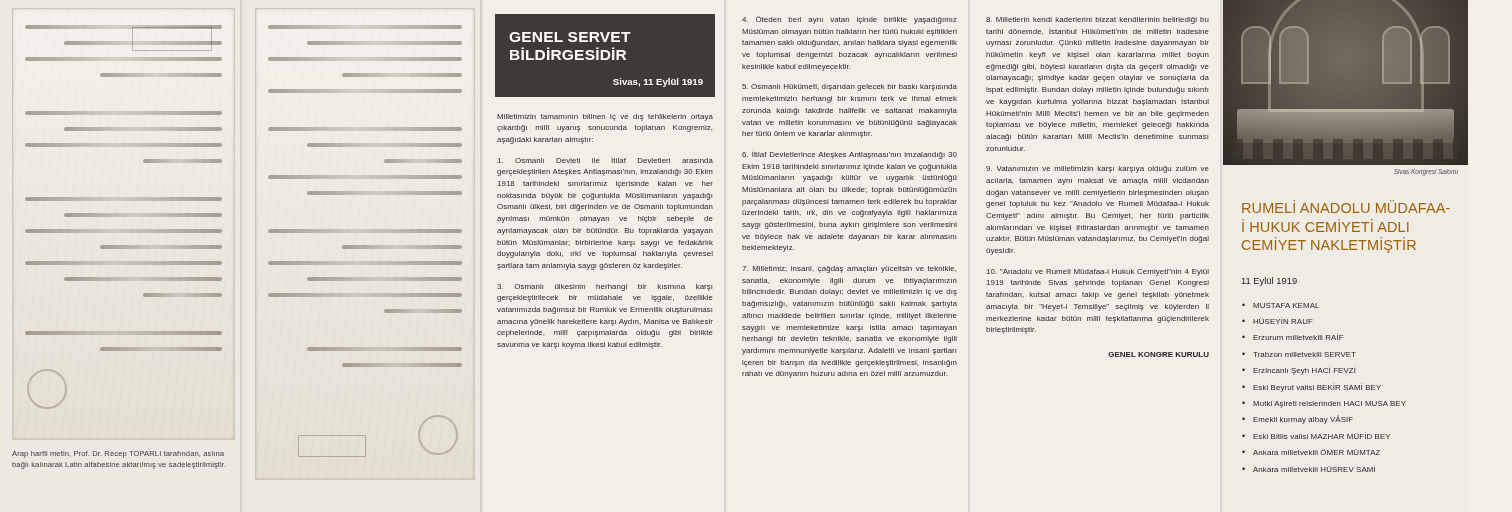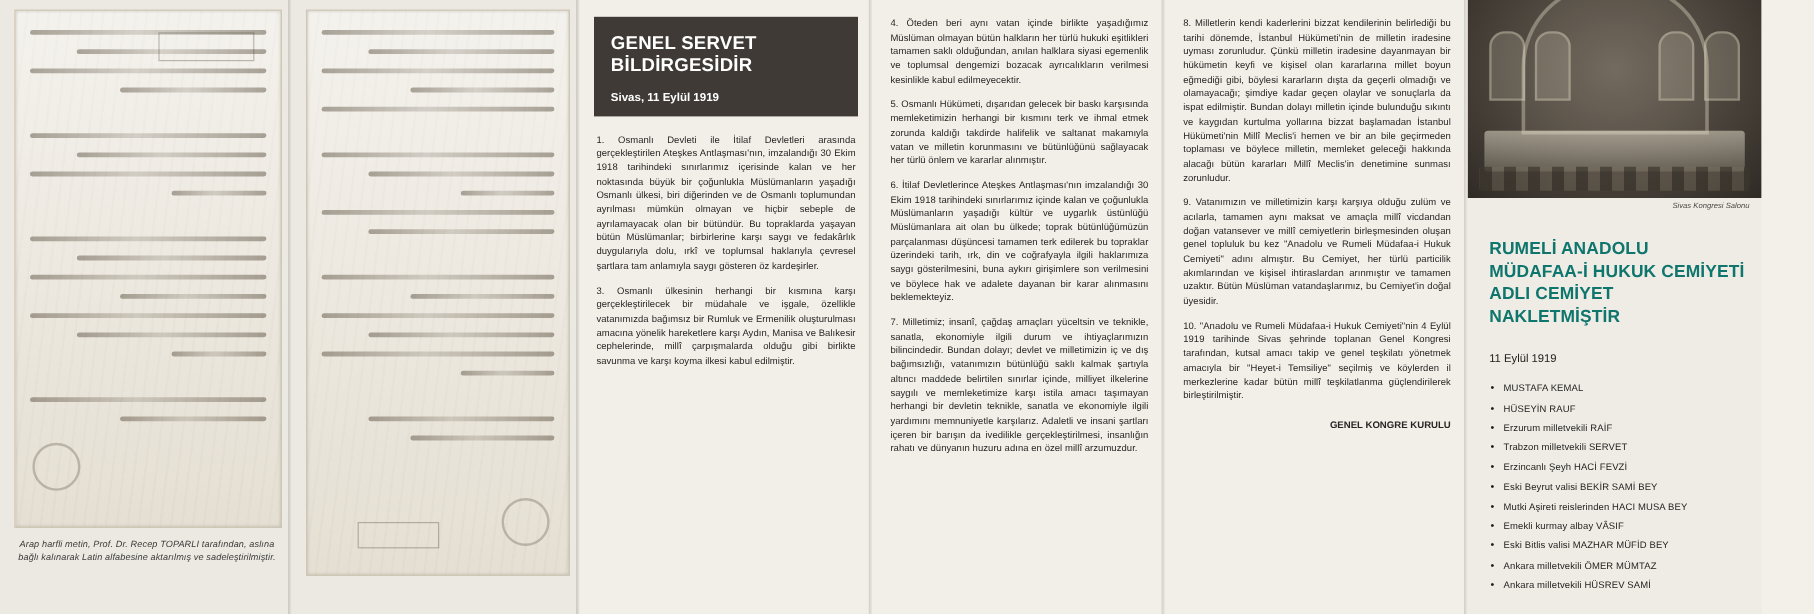--- a/index.html
+++ b/index.html
@@ -92,26 +92,24 @@
   .ms-box {
     position: absolute;
     border: 1px solid rgba(70,60,45,0.55);
     opacity: .6;
   }
   .ms-box.top { right: 22px; top: 18px; width: 78px; height: 22px; }
   .ms-box.bot { left: 42px; bottom: 22px; width: 66px; height: 20px; }
 
   .ms-caption {
     margin-top: 8px;
-    font-style: italic;
     font-size: 7.6px;
     line-height: 1.45;
     color: #3a3a38;
     letter-spacing: .1px;
-    text-align: center;
   }
 
   
   .p3 {
     width: 244px;
     background: #f2efe9;
     padding: 14px 14px 10px 14px;
   }
   .title-block {
     background: #3f3a36;
@@ -121,20 +119,21 @@
   }
   .title-block h1 {
     margin: 0;
     font-size: 15.5px;
     letter-spacing: .2px;
     font-weight: bold;
     line-height: 1.15;
   }
   .title-block .subtitle {
     margin-top: 12px;
+    text-align: right;
     font-size: 9.6px;
     font-weight: bold;
   }
 
   .body-text {
     font-size: 7.9px;
     line-height: 1.48;
     text-align: justify;
     color: #262523;
     letter-spacing: .05px;
@@ -217,23 +216,23 @@
     font-size: 6.4px;
     font-style: italic;
     color: #4a4a46;
     padding: 3px 10px 0 0;
   }
 
   .p7-inner { padding: 10px 14px 10px 18px; }
   .p7 h2 {
     margin: 14px 0 0 0;
     font-size: 14.5px;
-    font-weight: bold;
+    font-weight: normal;
     line-height: 1.28;
-    color: #0f766e;
+    color: #a16207;
     letter-spacing: .1px;
   }
   .p7 .date {
     margin-top: 20px;
     font-size: 9.4px;
     color: #22211f;
   }
   .member-list {
     margin: 16px 0 0 0;
     padding: 0;
@@ -322,20 +321,21 @@
     </div>
     <div class="fold" style="right:0;"></div>
   </div>
 
   <div class="panel p3">
     <div class="title-block">
       <h1>GENEL SERVET BİLDİRGESİDİR</h1>
       <div class="subtitle">Sivas, 11 Eylül 1919</div>
     </div>
     <div class="body-text">
+      <p>Milletimizin tamamının bilinen iç ve dış tehlikelerin ortaya çıkardığı millî uyanış sonucunda toplanan Kongremiz, aşağıdaki kararları almıştır:</p>
       <p>1. Osmanlı Devleti ile İtilaf Devletleri arasında gerçekleştirilen Ateşkes Antlaşması'nın, imzalandığı 30 Ekim 1918 tarihindeki sınırlarımız içerisinde kalan ve her noktasında büyük bir çoğunlukla Müslümanların yaşadığı Osmanlı ülkesi, biri diğerinden ve de Osmanlı toplumundan ayrılması mümkün olmayan ve hiçbir sebeple de ayrılamayacak olan bir bütündür. Bu topraklarda yaşayan bütün Müslümanlar; birbirlerine karşı saygı ve fedakârlık duygularıyla dolu, ırkî ve toplumsal haklarıyla çevresel şartlara tam anlamıyla saygı gösteren öz kardeşirler.</p>
       <p>3. Osmanlı ülkesinin herhangi bir kısmına karşı gerçekleştirilecek bir müdahale ve işgale, özellikle vatanımızda bağımsız bir Rumluk ve Ermenilik oluşturulması amacına yönelik hareketlere karşı Aydın, Manisa ve Balıkesir cephelerinde, millî çarpışmalarda olduğu gibi birlikte savunma ve karşı koyma ilkesi kabul edilmiştir.</p>
     </div>
     <div class="fold" style="right:0;"></div>
   </div>
 
   <div class="panel p-text">
     <div class="body-text">
       <p>4. Öteden beri aynı vatan içinde birlikte yaşadığımız Müslüman olmayan bütün halkların her türlü hukuki eşitlikleri tamamen saklı olduğundan, anılan halklara siyasi egemenlik ve toplumsal dengemizi bozacak ayrıcalıkların verilmesi kesinlikle kabul edilmeyecektir.</p>
       <p>5. Osmanlı Hükümeti, dışarıdan gelecek bir baskı karşısında memleketimizin herhangi bir kısmını terk ve ihmal etmek zorunda kaldığı takdirde halifelik ve saltanat makamıyla vatan ve milletin korunmasını ve bütünlüğünü sağlayacak her türlü önlem ve kararlar alınmıştır.</p>

